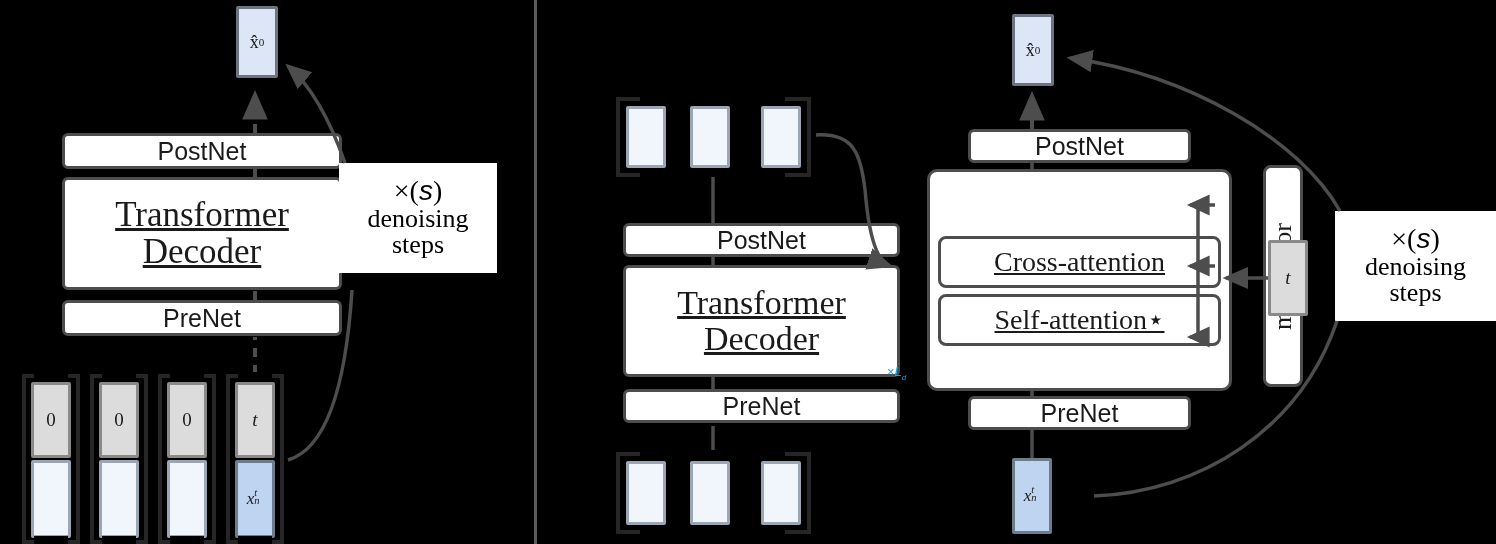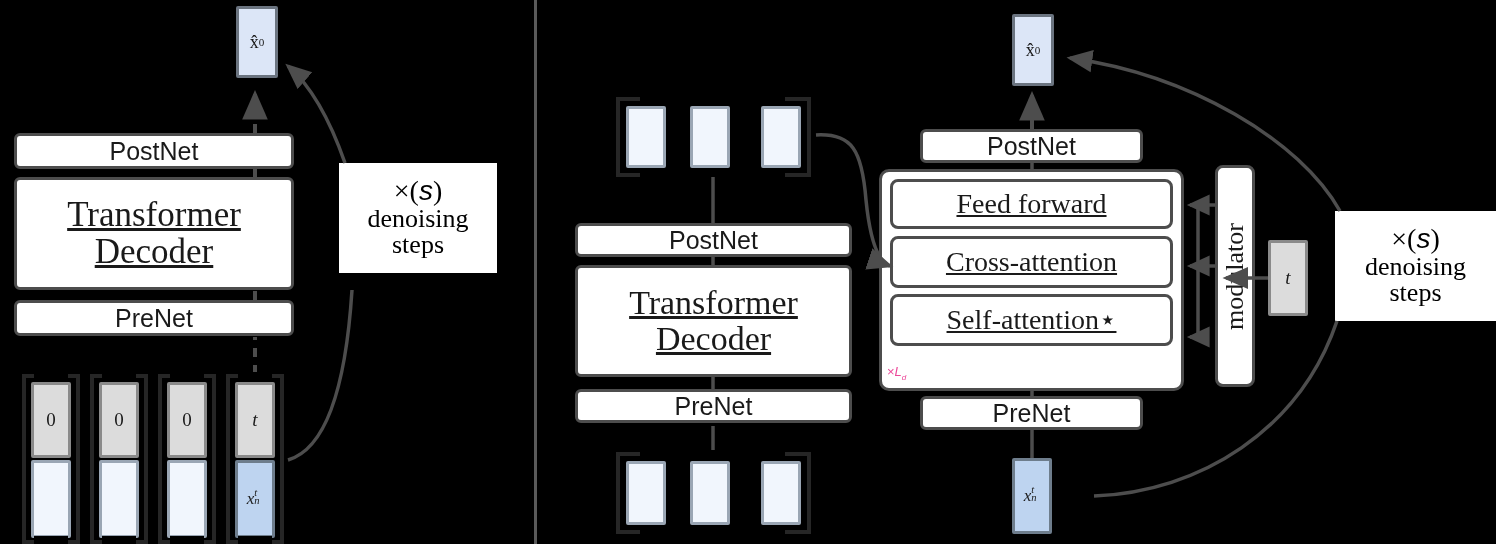--- a/index.html
+++ b/index.html
@@ -5,21 +5,21 @@
   html,body{margin:0;padding:0;background:#000;}
   body{width:1496px;height:544px;overflow:hidden;font-family:"Liberation Sans",sans-serif;}
   #stage{position:relative;width:1496px;height:544px;background:#000;}
 
   .abs{position:absolute;box-sizing:border-box;}
 
   
   .module{
     background:#ffffff;border:3px solid #4d4d4d;border-radius:6px;
     display:flex;align-items:center;justify-content:center;
-    color:#1a1a1a;line-height:1.05;text-align:center;
+    color:#1a1a1a;line-height:1.05;text-align:center;margin-left:48px;
   }
   .module.sans{font-family:"Liberation Sans",sans-serif;}
   .module.serif{font-family:"Liberation Serif",serif;text-decoration:underline;}
 
   
   .cell{
     border:3px solid #6e6e6e;border-radius:2px;
     display:flex;align-items:center;justify-content:center;
     font-family:"Liberation Serif",serif;color:#1a1a1a;
   }
@@ -43,21 +43,21 @@
 
   
   .vert{writing-mode:vertical-rl;transform:rotate(180deg);}
 
   .divider{background:#5a5a5a;}
 
   svg.ovl{position:absolute;left:0;top:0;width:1496px;height:544px;overflow:visible;pointer-events:none;}
 
   .sub{font-size:.62em;vertical-align:sub;font-style:italic;}
   .sup{font-size:.62em;vertical-align:super;font-style:normal;}
-  .xld{font-family:"Liberation Sans",sans-serif;font-size:13px;color:#ec4899;}
+  .xld{font-family:"Liberation Sans",sans-serif;font-size:13px;color:#0ea5e9;}
 </style>
 </head>
 <body>
 
 <div id="stage">
 
   <div class="abs divider" style="left:534px;top:0;width:3px;height:544px;"></div>
 
   <div class="abs" style="left:0;top:0;width:534px;height:544px;">
 
@@ -145,23 +145,20 @@
       <span>x̂</span>
         <span class="sup">0</span>
     </div>
 
     <div class="abs module sans" style="left:383px;top:129px;width:223px;height:34px;font-size:25px;">
       <span>PostNet</span>
     </div>
 
     <div class="abs module" style="left:342px;top:169px;width:305px;height:222px;border-radius:10px;display:block;"></div>
 
-    <div class="abs module serif" style="left:353px;top:179px;width:283px;height:50px;font-size:28px;border-radius:8px;">
-      <span>Feed forward</span>
-    </div>
     <div class="abs module serif" style="left:353px;top:236px;width:283px;height:52px;font-size:28px;border-radius:8px;">
       <span>Cross-attention</span>
     </div>
     <div class="abs module serif" style="left:353px;top:294px;width:283px;height:52px;font-size:28px;border-radius:8px;">
       <span>Self-attention⋆</span>
     </div>
 
     <div class="abs xld" style="left:350px;top:364px;">
       <span>×</span><span style="font-style:italic;">L</span><span class="sub">d</span>
     </div>

